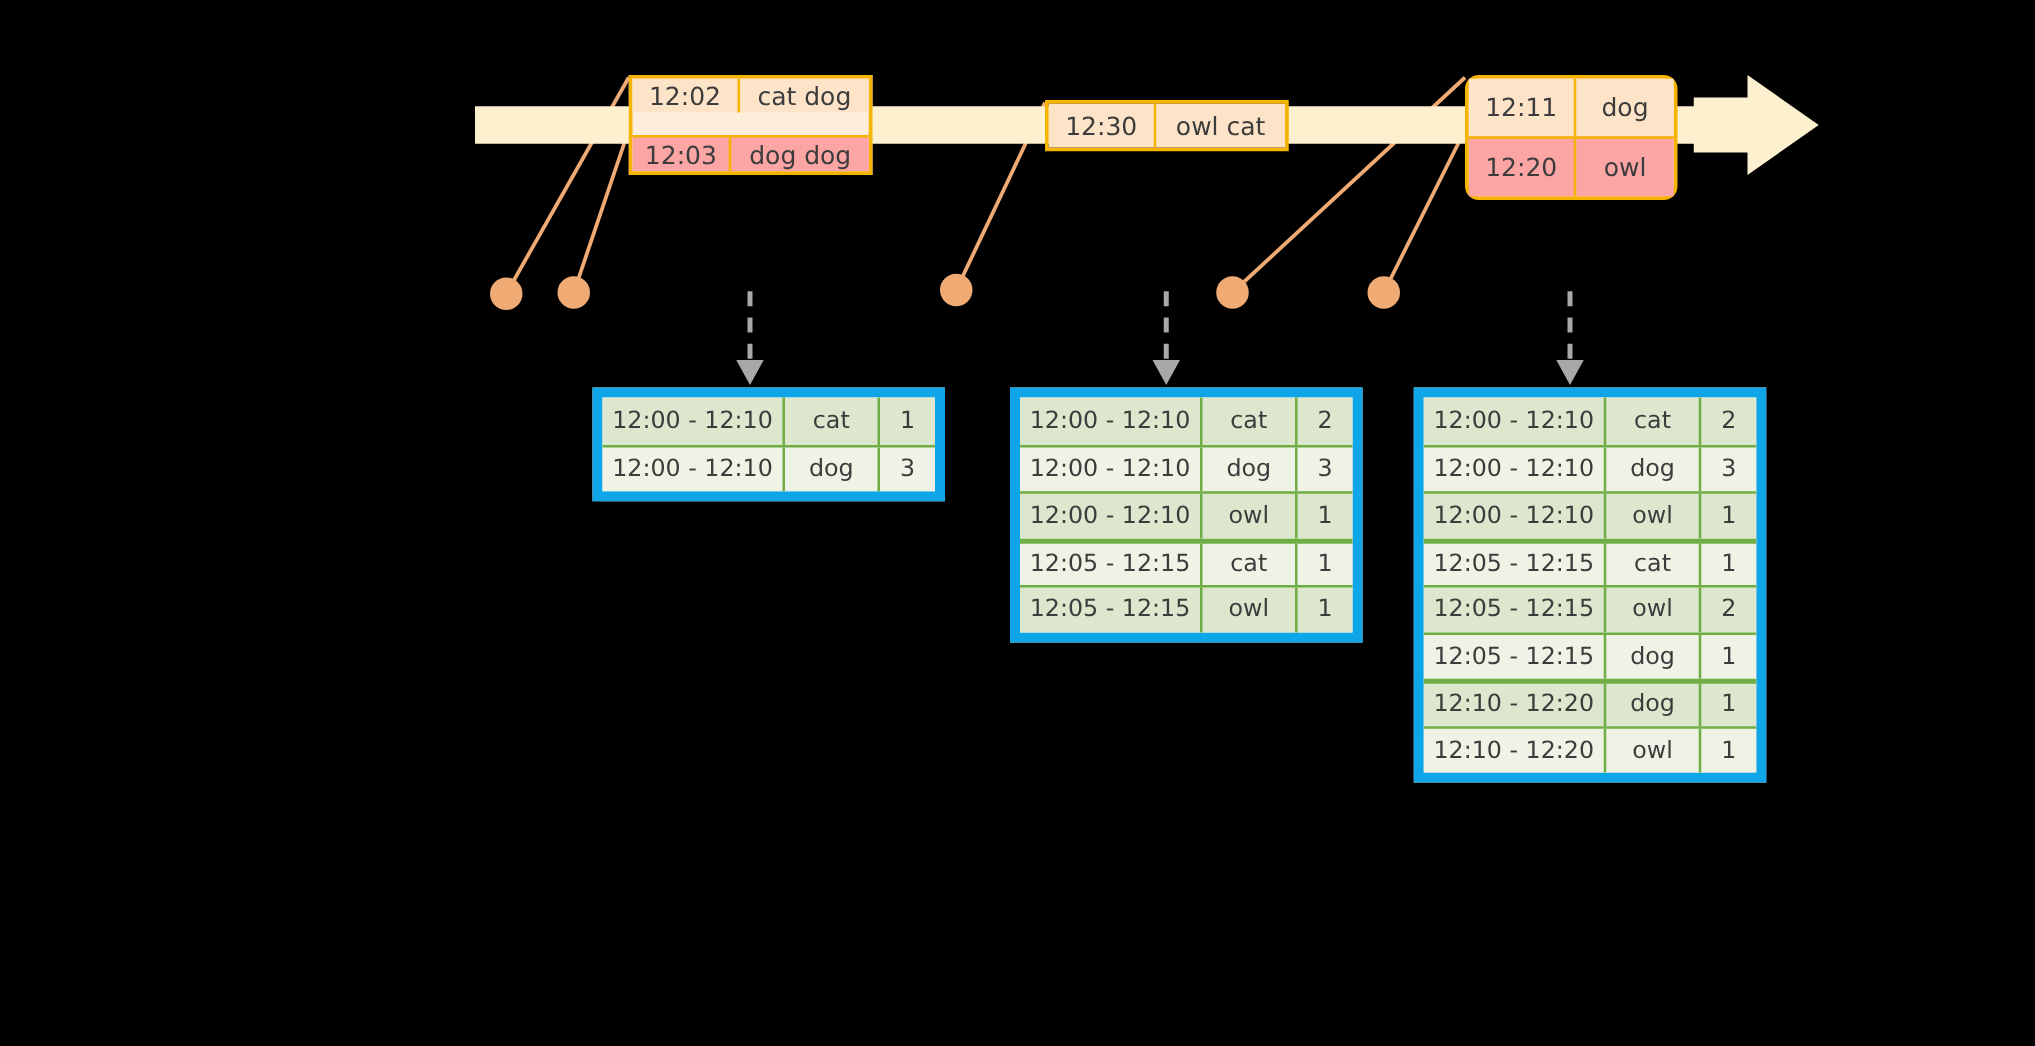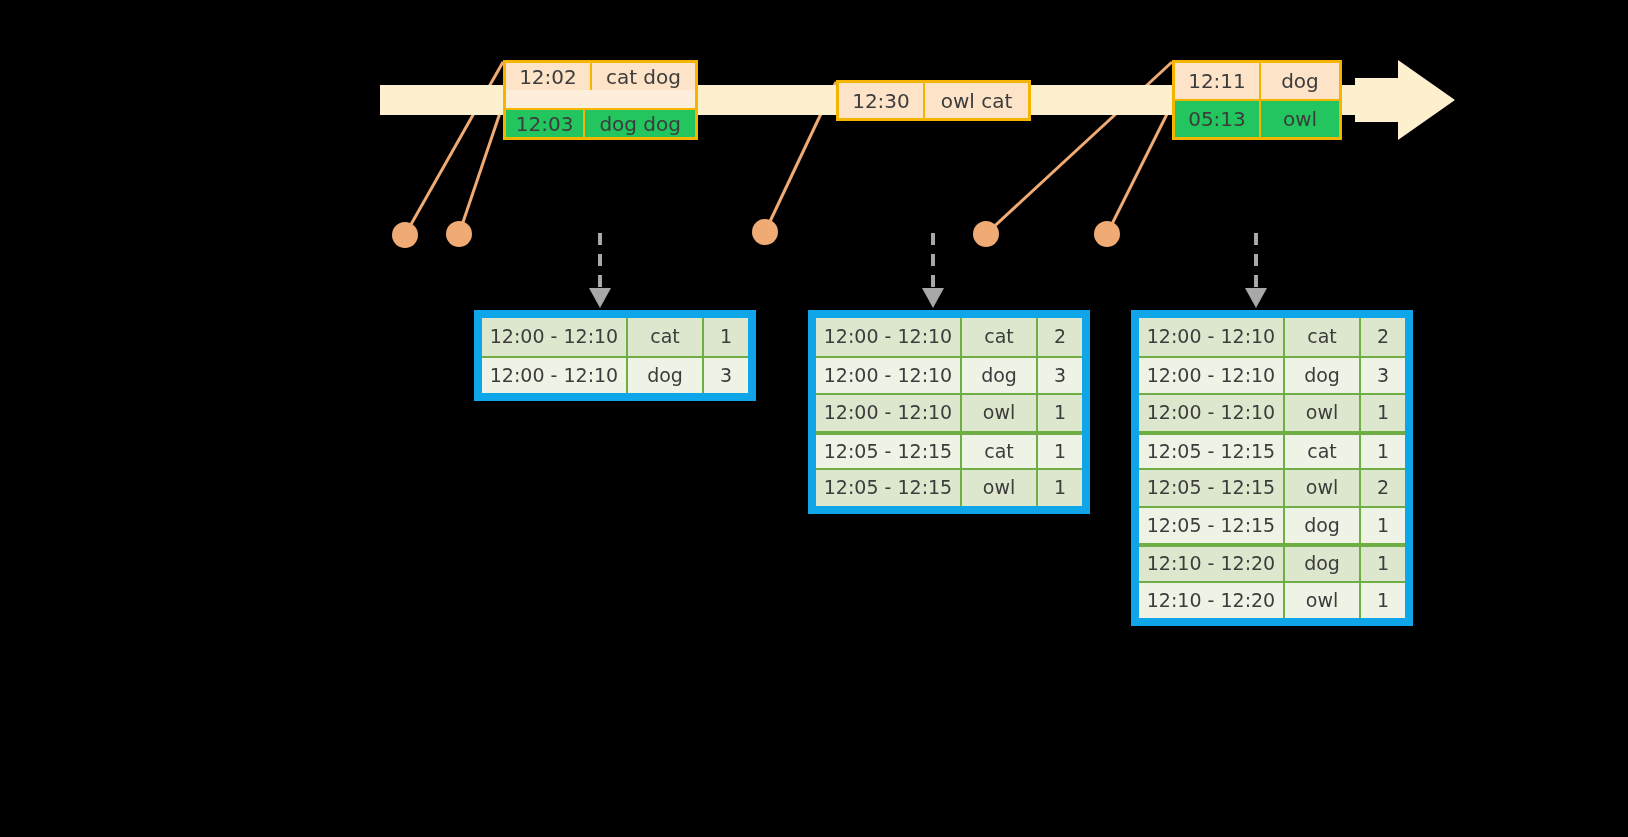--- a/index.html
+++ b/index.html
@@ -49,21 +49,21 @@
   }
   .event-row {
     display: flex;
     flex: 1 1 auto;
     min-height: 0;
   }
   .event-row + .event-row {
     border-top: 2px solid #f5b400;
   }
   .event-row.shade-a { background: #fde3c8; }
-  .event-row.shade-b { background: #22c55e; }
+  .event-row.shade-b { background: #fca5a5; }
 
   .event-cell {
     display: flex;
     align-items: center;
     justify-content: center;
     font-size: 20px;
     line-height: 1;
     white-space: nowrap;
     color: #3c3c3c;
     box-sizing: border-box;
@@ -166,27 +166,27 @@
     </div>
   </div>
 
   <div class="event-box" style="left:836px; top:80px; width:195px; height:41px;">
     <div class="event-row shade-a">
       <div class="event-cell time">12:30</div>
       <div class="event-cell words">owl cat</div>
     </div>
   </div>
 
-  <div class="event-box" style="left:1172px; top:60px; width:170px; height:80px;">
+  <div class="event-box" style="left:1172px; top:60px; width:170px; height:100px;border-radius:11px;">
     <div class="event-row shade-a">
       <div class="event-cell time">12:11</div>
       <div class="event-cell words">dog</div>
     </div>
     <div class="event-row shade-b">
-      <div class="event-cell time">05:13</div>
+      <div class="event-cell time">12:20</div>
       <div class="event-cell words">owl</div>
     </div>
   </div>
 
   <div class="result-table" style="left:474px; top:310px;">
     <div class="result-row shade-a">
       <div class="result-cell window">12:00 - 12:10</div>
       <div class="result-cell word">cat</div>
       <div class="result-cell count">1</div>
     </div>

